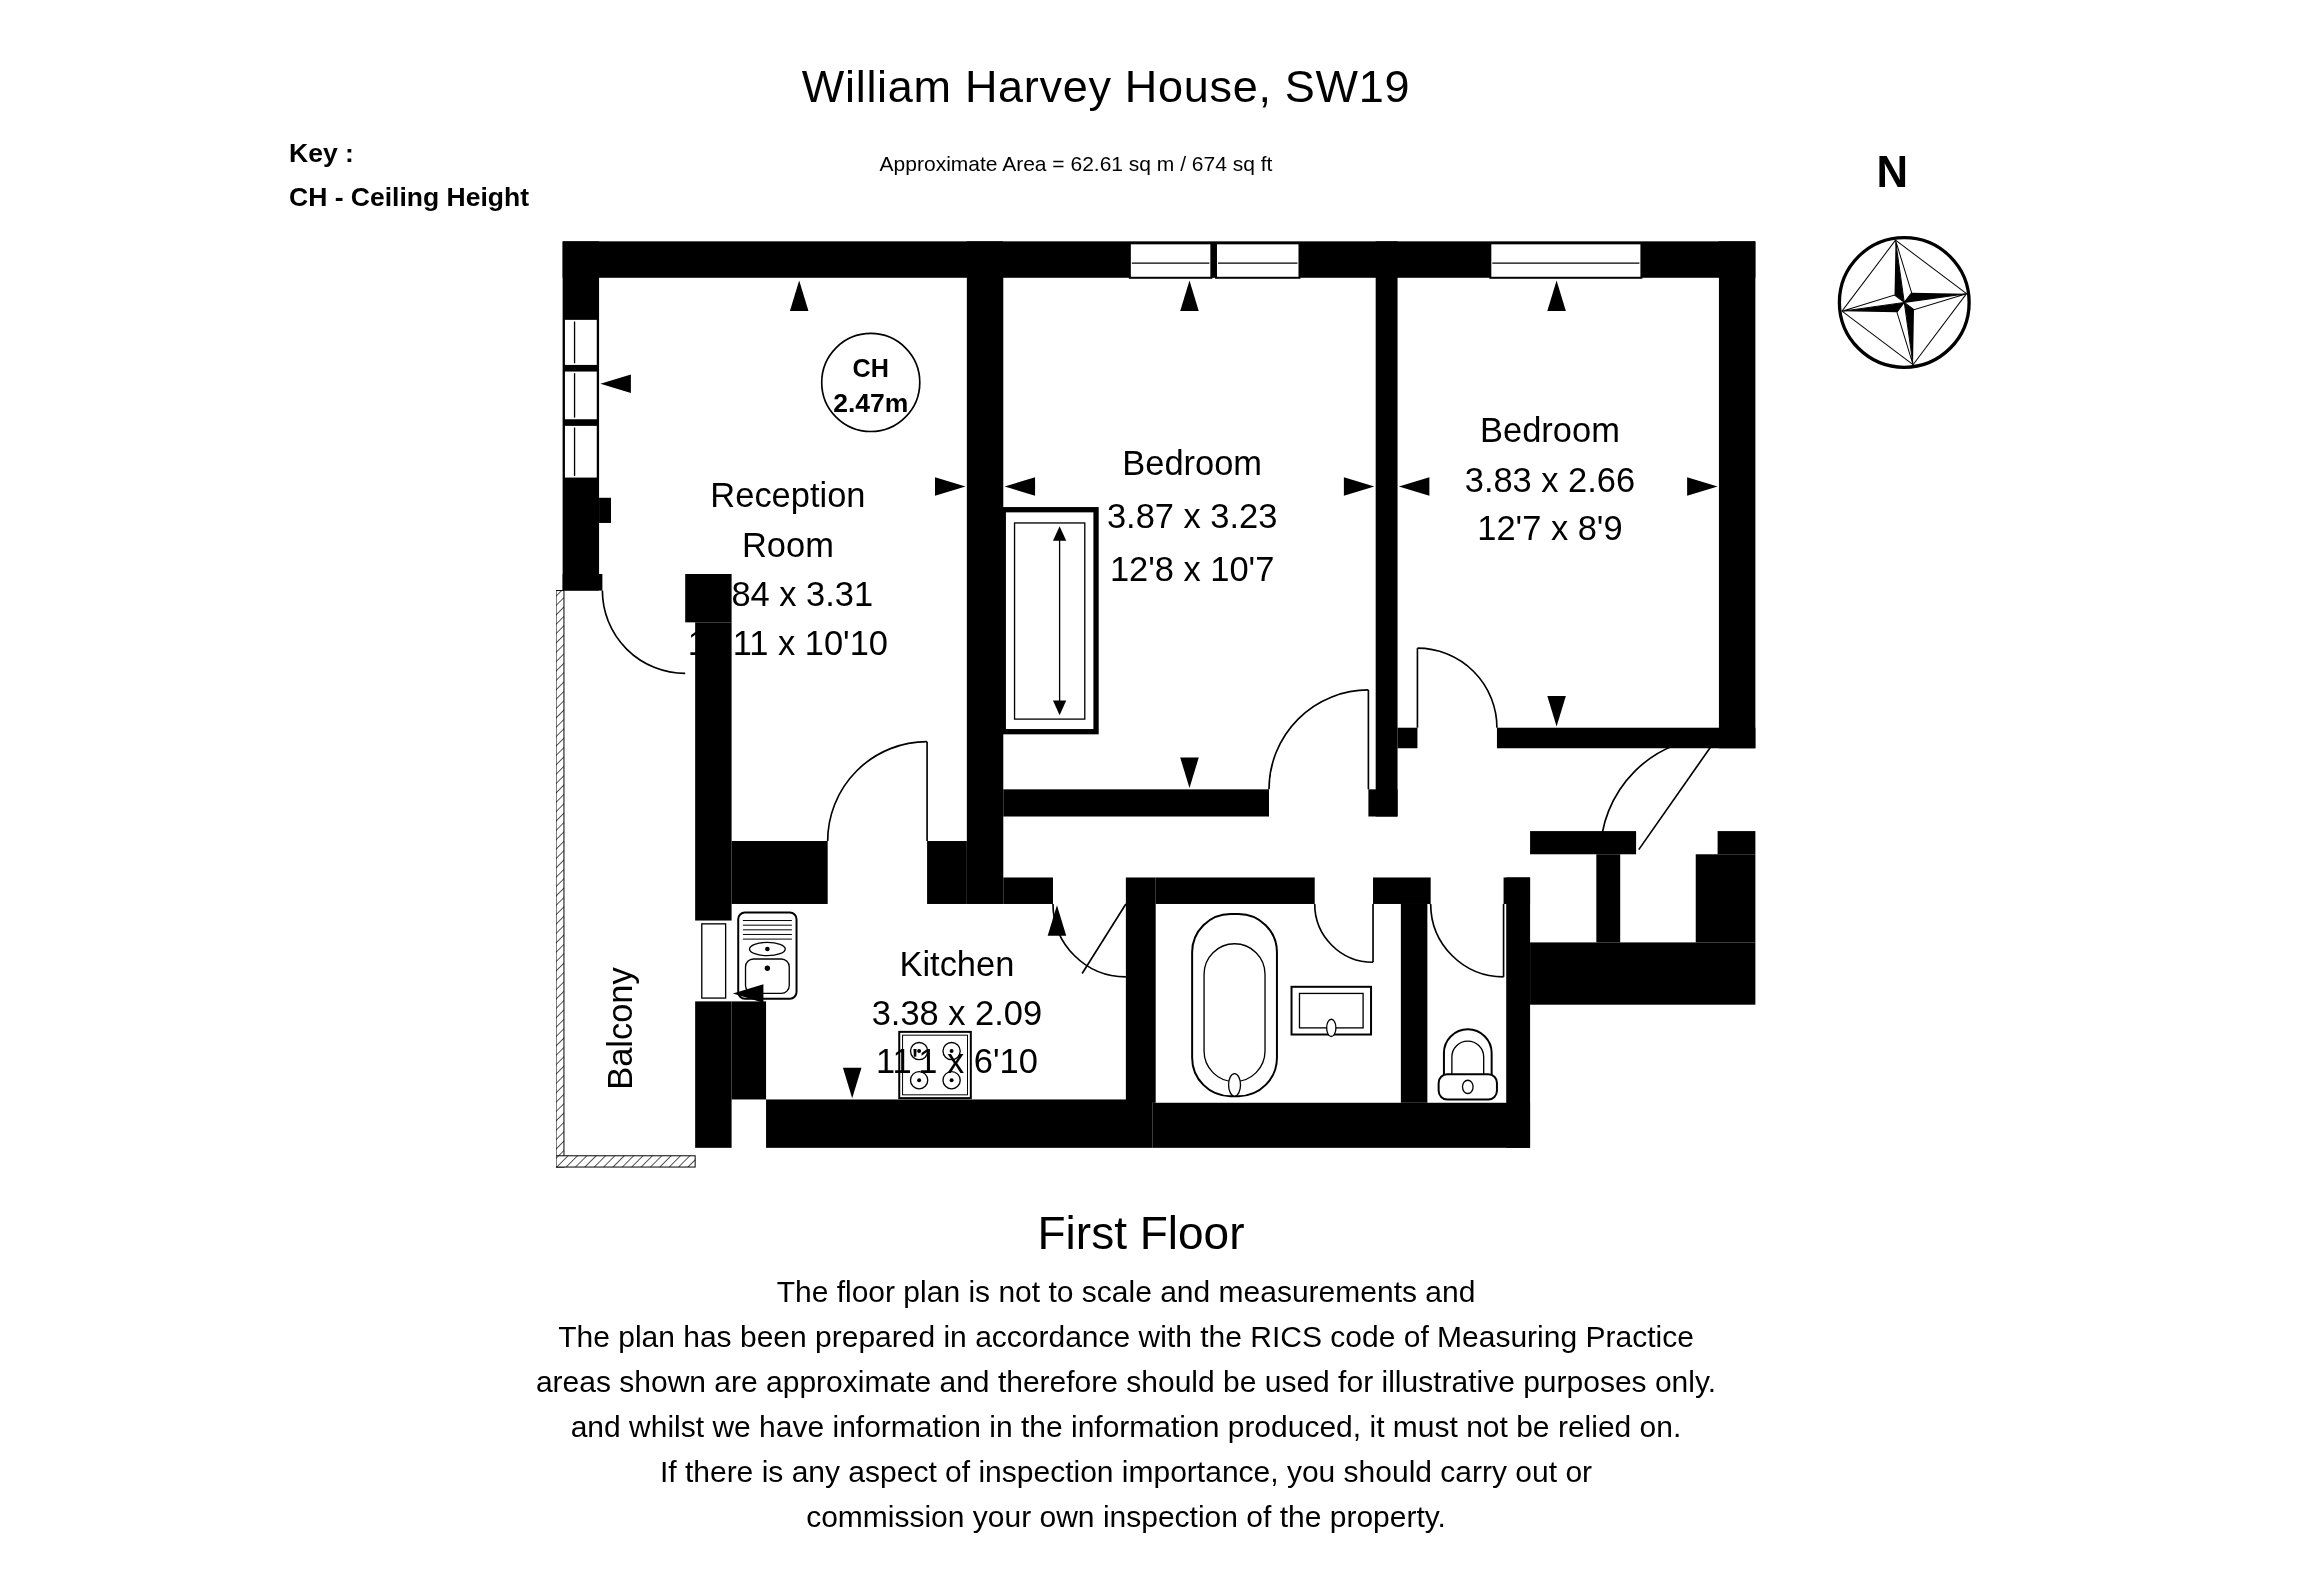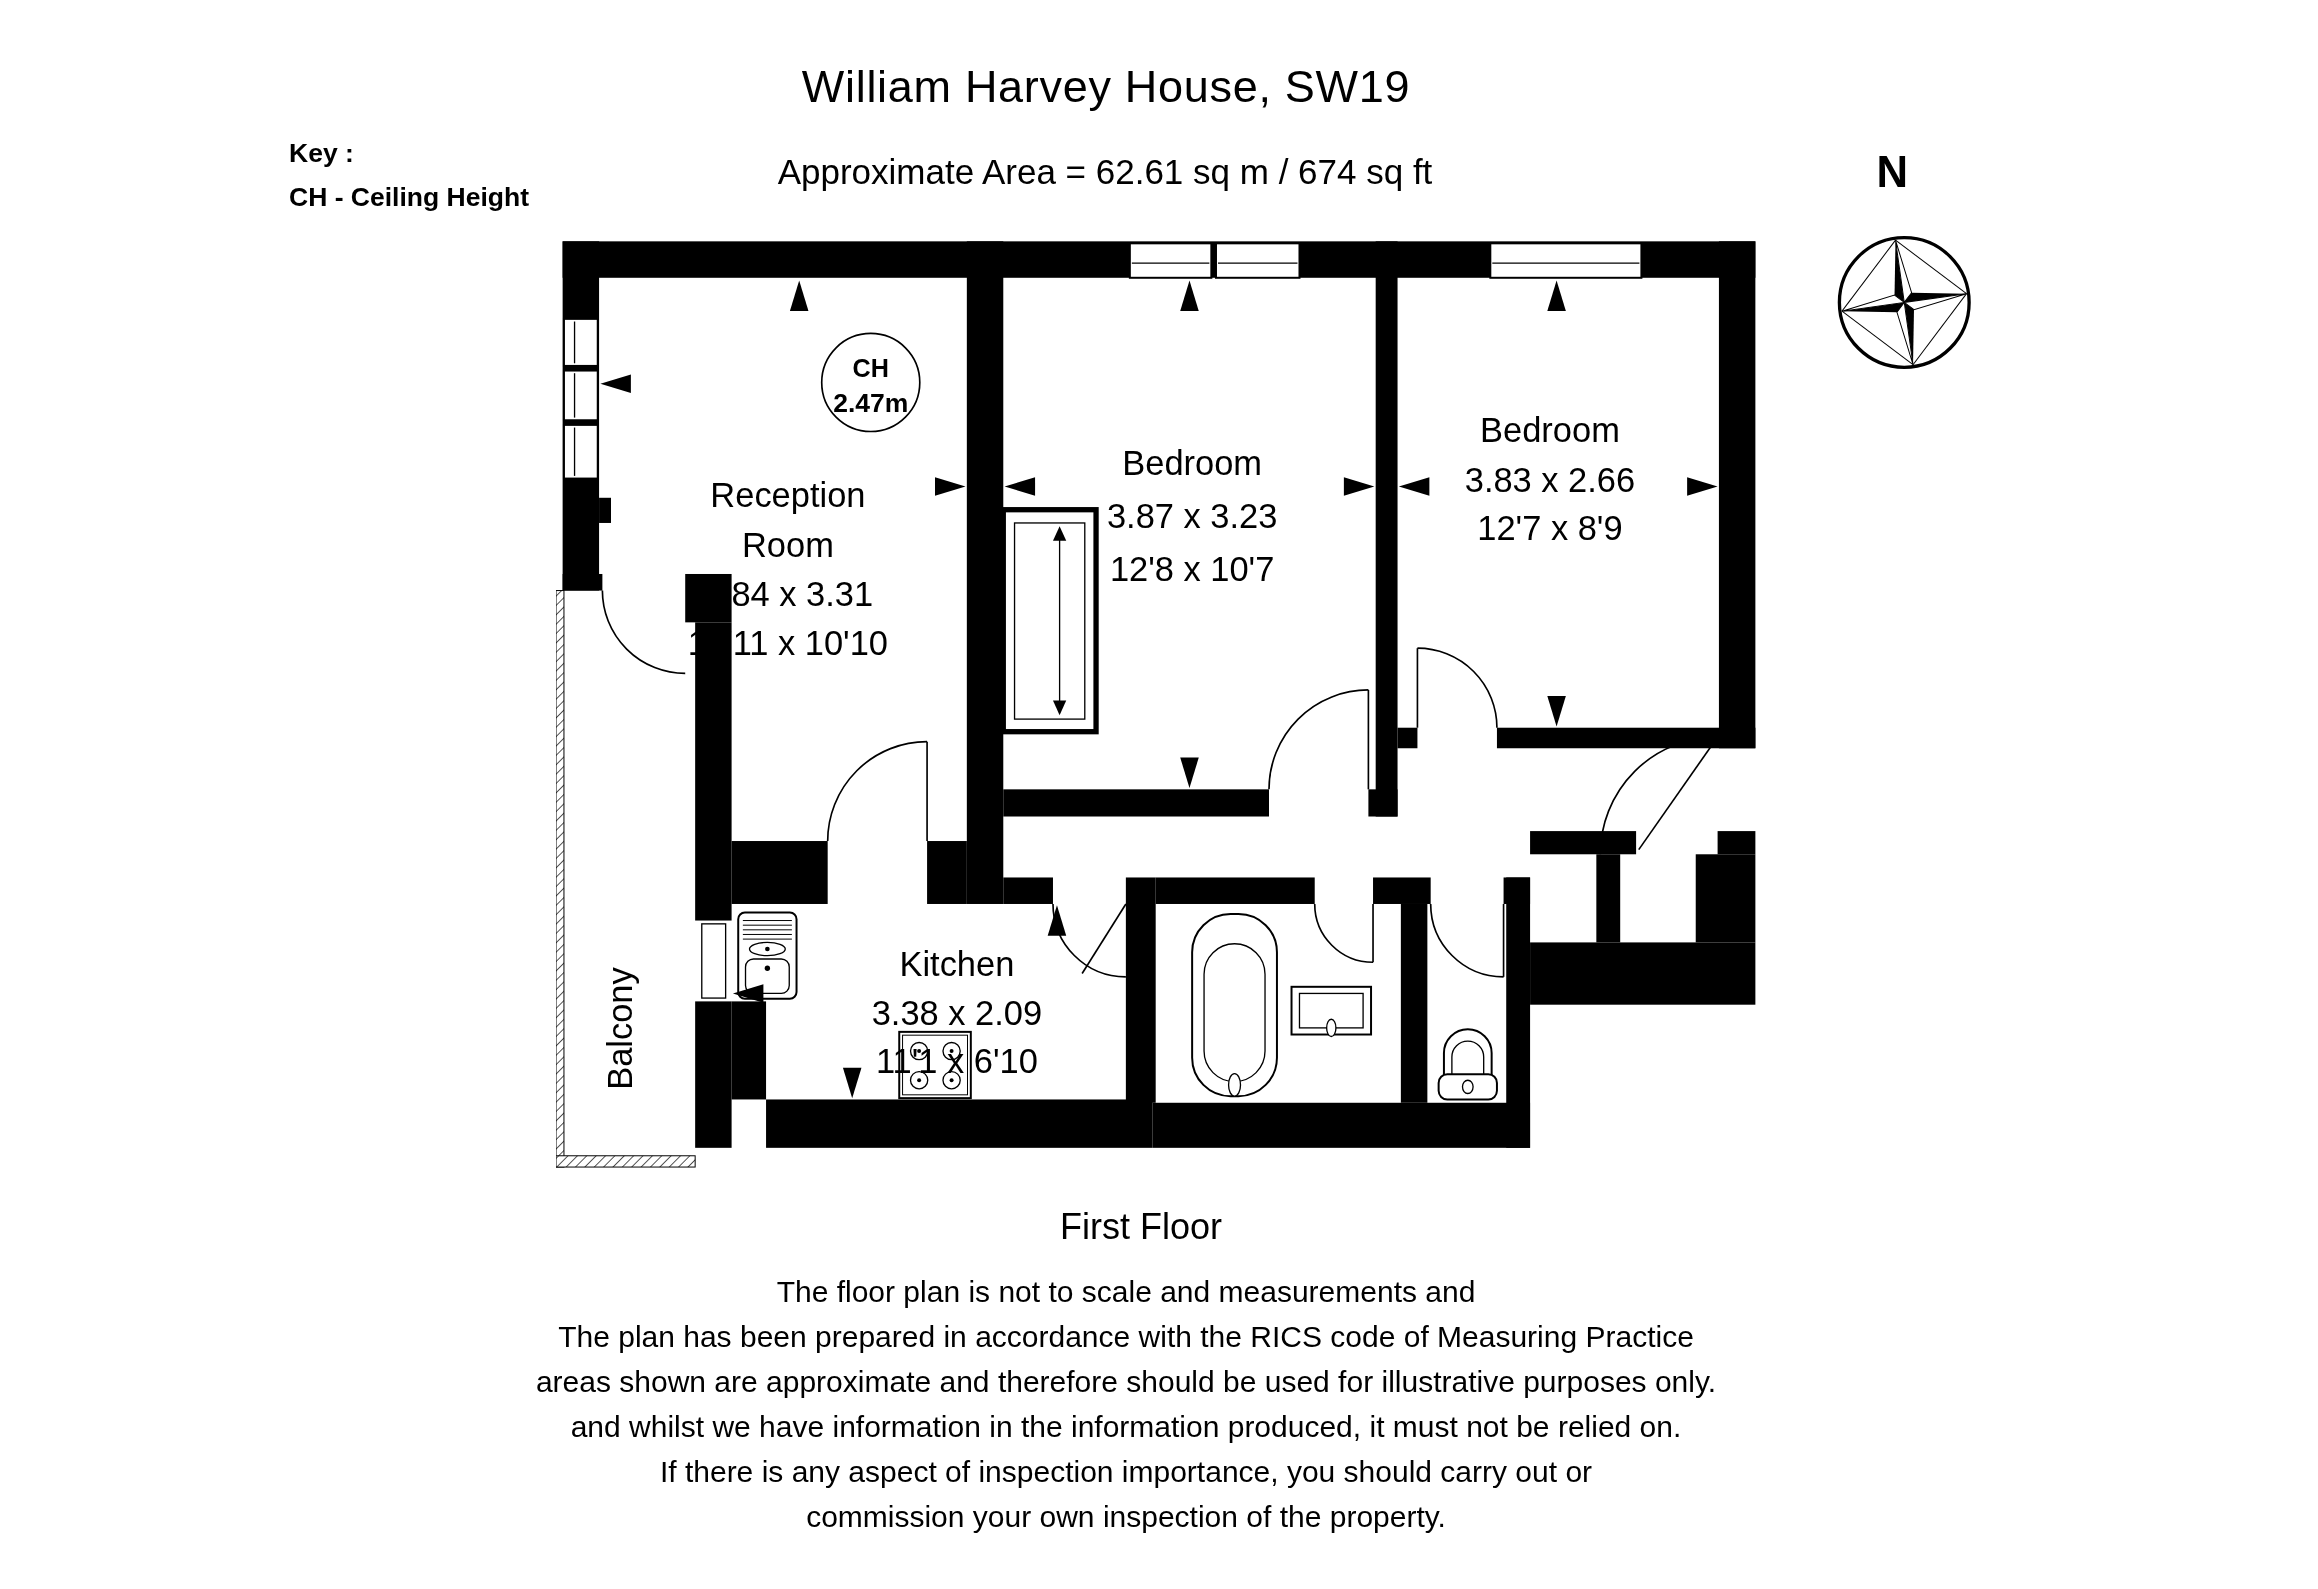--- a/index.html
+++ b/index.html
@@ -1,22 +1,22 @@
 <!DOCTYPE html>
 <html style="font-size:10.6px"><head>
 <meta charset="utf-8">
 <style>
   html,body{margin:0;padding:0;background:#ffffff;}
   body{width:2319px;height:1590px;position:relative;font-family:"Liberation Sans",sans-serif;color:#000;}
   .abs{position:absolute;}
   .center{text-align:center;}
   #title{left:543px;top:61px;width:1126px;font-size:45px;font-weight:400;letter-spacing:0.7px;}
-  #subtitle{left:542px;top:152px;width:1126px;font-size:35px;font-weight:400;}
+  #subtitle{left:513px;top:152px;width:1126px;font-size:21px;font-weight:400;}
   #key{left:289px;top:131px;font-size:26.5px;font-weight:700;line-height:44px;}
-  #first-floor{left:578px;top:1206px;width:1126px;font-size:36px;font-weight:400;}
+  #first-floor{left:578px;top:1206px;width:1126px;font-size:46px;font-weight:400;}
   #disclaimer{left:0px;top:1269px;width:2252px;font-size:30px;font-weight:400;line-height:45px;}
   #plan-svg{left:556px;top:238px;width:1206px;height:941px;}
   #compass-svg{left:1818px;top:129px;width:199px;height:278px;}
   svg text{font-family:"Liberation Sans",sans-serif;fill:#000;}
   .room-name,.room-dim{font-size:52px;font-weight:400;}
   .ch-text{font-weight:600;}
 </style>
 </head>
 <body>
 

